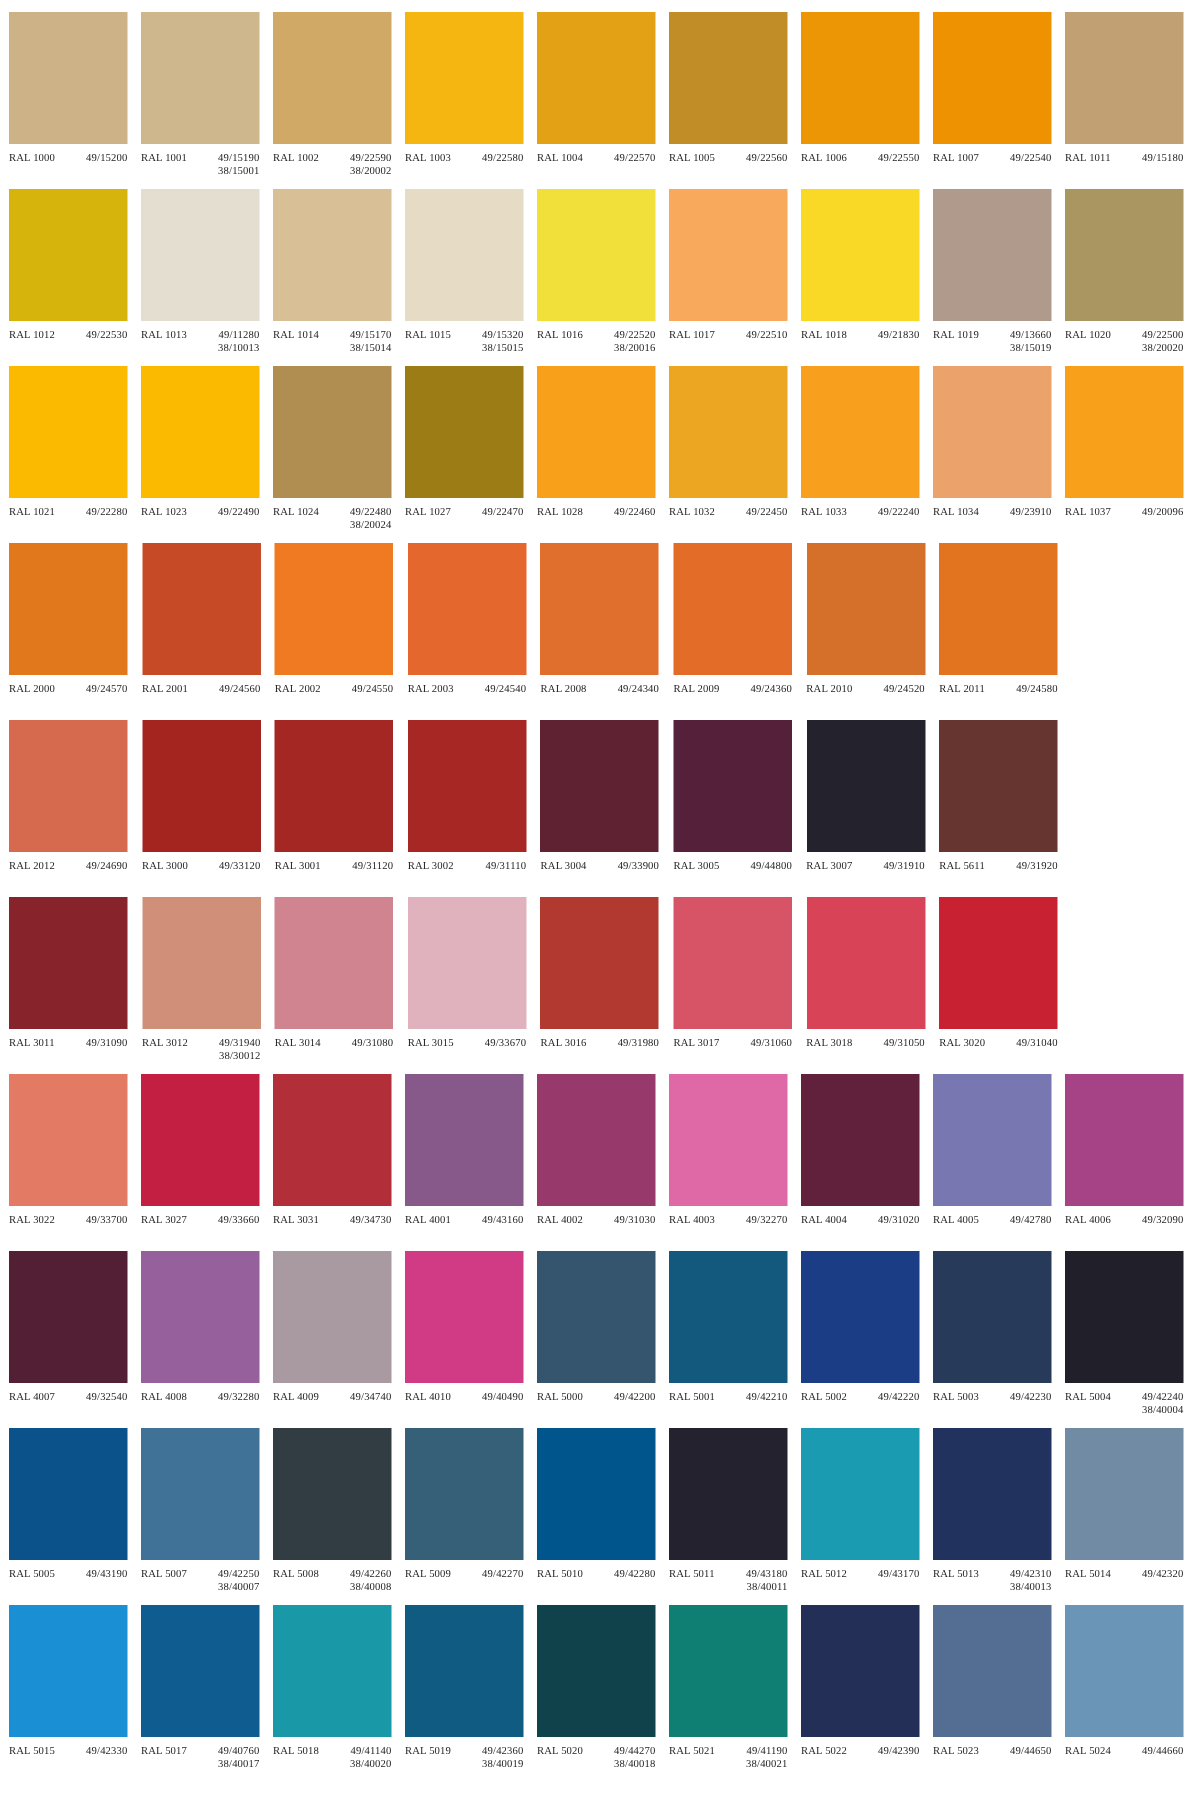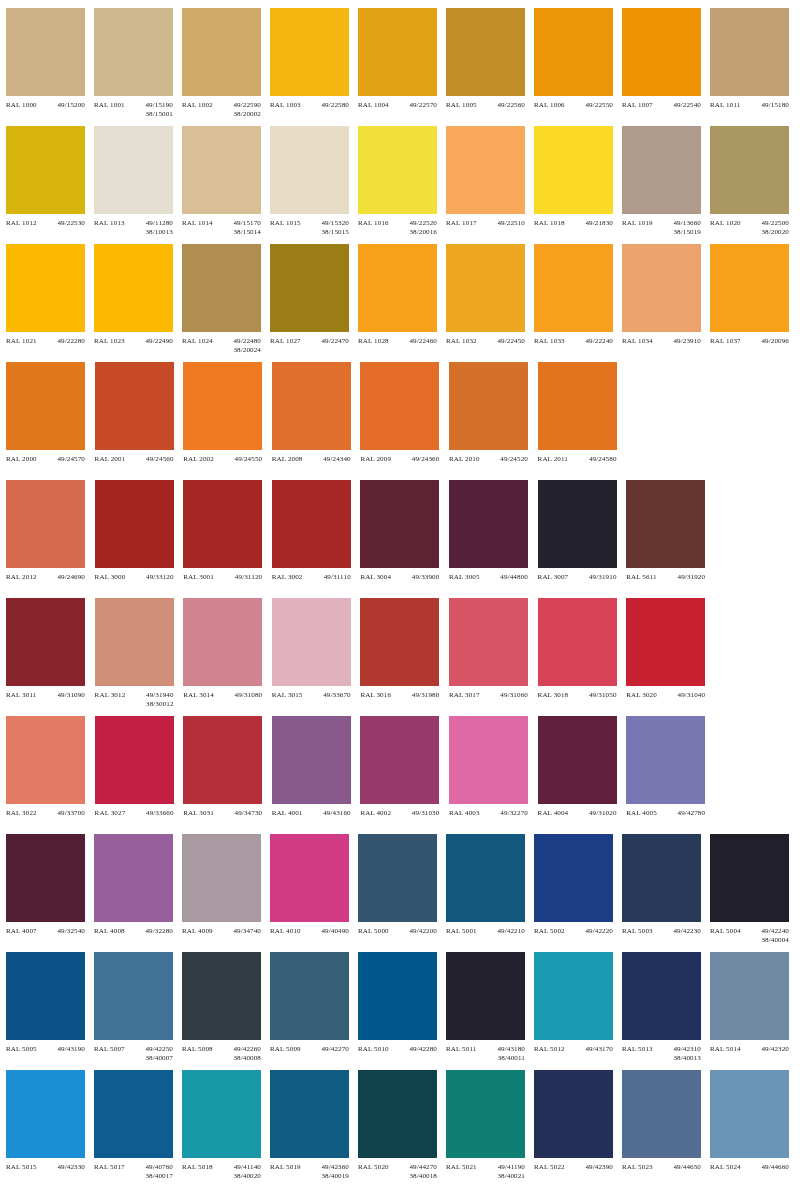--- a/index.html
+++ b/index.html
@@ -352,20 +352,29 @@
       <div class="cell">
         <div class="swatch" style="background-color: rgb(239, 122, 34);"></div>
         <div class="caption">
           <span class="ral-name">RAL 2002</span>
           <span class="codes">
             <span class="code">49/24550</span>
           </span>
         </div>
       </div>
       <div class="cell">
+        <div class="swatch" style="background-color: rgb(228, 103, 45);"></div>
+        <div class="caption">
+          <span class="ral-name">RAL 2003</span>
+          <span class="codes">
+            <span class="code">49/24540</span>
+          </span>
+        </div>
+      </div>
+      <div class="cell">
         <div class="swatch" style="background-color: rgb(224, 110, 44);"></div>
         <div class="caption">
           <span class="ral-name">RAL 2008</span>
           <span class="codes">
             <span class="code">49/24340</span>
           </span>
         </div>
       </div>
       <div class="cell">
         <div class="swatch" style="background-color: rgb(227, 109, 40);"></div>
@@ -607,20 +616,29 @@
             <span class="code">49/31020</span>
           </span>
         </div>
       </div>
       <div class="cell">
         <div class="swatch" style="background-color: rgb(120, 119, 178);"></div>
         <div class="caption">
           <span class="ral-name">RAL 4005</span>
           <span class="codes">
             <span class="code">49/42780</span>
+          </span>
+        </div>
+      </div>
+      <div class="cell">
+        <div class="swatch" style="background-color: rgb(165, 67, 134);"></div>
+        <div class="caption">
+          <span class="ral-name">RAL 4006</span>
+          <span class="codes">
+            <span class="code">49/32090</span>
           </span>
         </div>
       </div>
     </div>
     <div class="row">
       <div class="cell">
         <div class="swatch" style="background-color: rgb(83, 31, 52);"></div>
         <div class="caption">
           <span class="ral-name">RAL 4007</span>
           <span class="codes">

